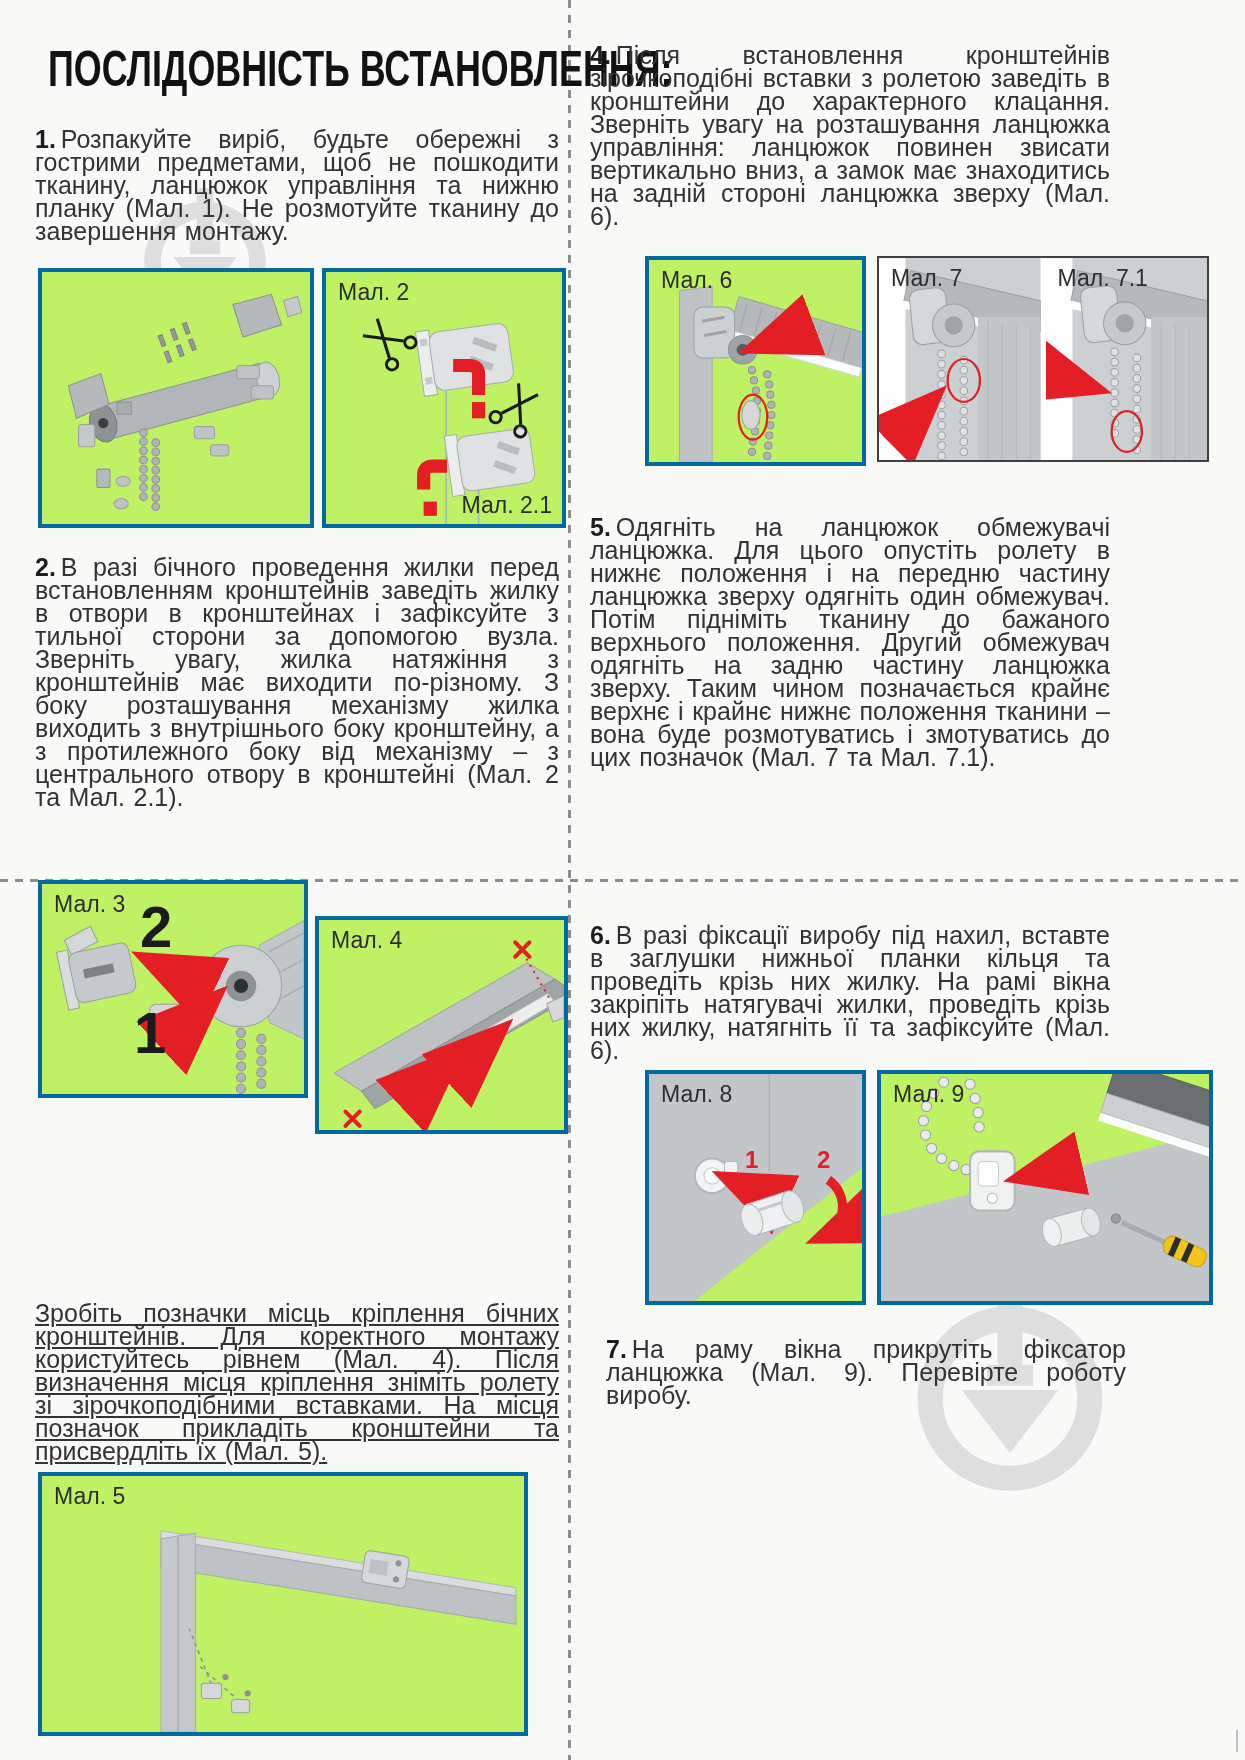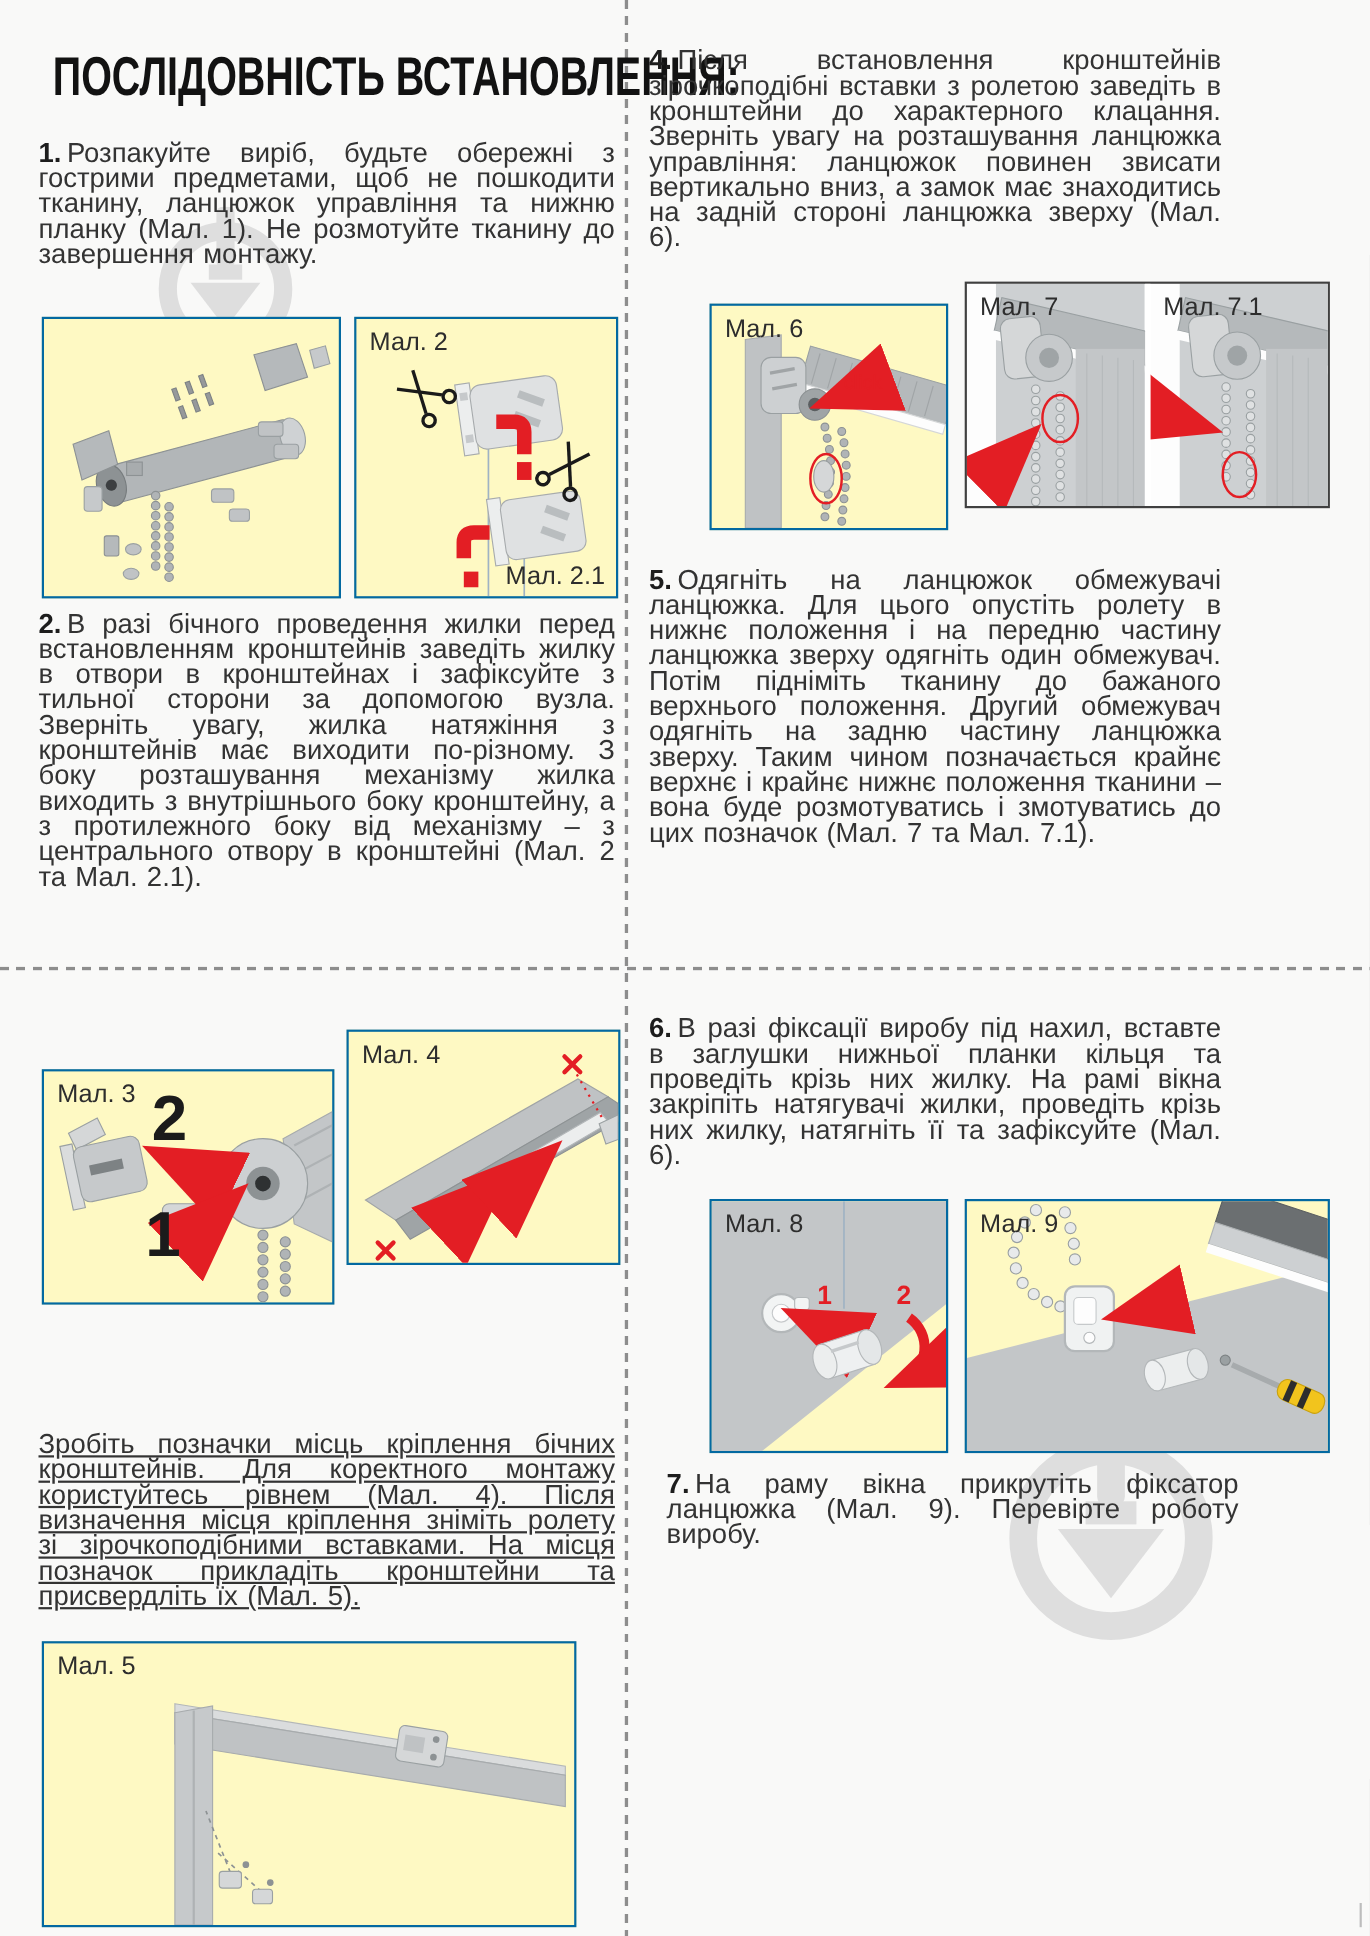--- a/index.html
+++ b/index.html
@@ -12,21 +12,21 @@
   .hdash{position:absolute;left:0;top:879px;width:100%;height:3px;z-index:1;
     background:repeating-linear-gradient(to right,#8d8d8d 0 8px,transparent 8px 15px);}
   .title{
     position:absolute;left:48px;top:40px;margin:0;z-index:2;
     font-size:46px;font-weight:800;color:#121212;white-space:nowrap;
     transform:scale(0.78,1.08);transform-origin:left top;letter-spacing:0px;
   }
   .para{position:absolute;z-index:2;margin:0;font-size:25px;line-height:23px;
     text-align:justify;color:#333;word-spacing:1.5px;}
   .para b{color:#1d1d1d;padding-right:5px;}
-  .figbox{position:absolute;background:#fef9c3;border:2px solid #0369a1;z-index:2;margin-top:20px;}
+  .figbox{position:absolute;background:#bef264;border:4px solid #0369a1;z-index:2;}
   .figbox svg{display:block;width:100%;height:100%;}
   .figlabel{position:absolute;top:7px;left:12px;font-size:23px;color:#2d2d2d;z-index:3;}
   .figlabel.br{top:auto;left:auto;bottom:5px;right:10px;}
   .bignum{position:absolute;font-size:58px;font-weight:800;color:#1b1b1b;line-height:1;z-index:3;}
   .redmark{position:absolute;font-size:24px;font-weight:800;color:#e31e24;line-height:1;z-index:3;}
   .clicktxt{position:absolute;font-size:18px;font-weight:400;color:#e31e24;z-index:3;}
   .watermark{position:absolute;z-index:0;}
   .fig7wrap{position:absolute;background:#fff;border:2px solid #404040;z-index:2;display:flex;}
   .fig7half{position:relative;flex:1;}
   .fig7half svg{display:block;width:100%;height:100%;}
@@ -159,21 +159,21 @@
         <line x1="178" y1="112" x2="200" y2="146"></line>
           <line x1="200" y1="112" x2="178" y2="146"></line>
         <circle cx="175" cy="152" r="5.5"></circle>
           <circle cx="203" cy="152" r="5.5"></circle>
       </g>
       <path d="M96 214 v-14 q0 -9 9 -9 h14" stroke="#e31e24" stroke-width="13" fill="none"></path>
       <rect x="96" y="226" width="13" height="14" fill="#e31e24" transform="rotate(0)"></rect>
     </svg>
   </div>
 
-  <div class="figbox" style="left:38px;top:952px;width:262px;height:210px;">
+  <div class="figbox" style="left:38px;top:880px;width:262px;height:210px;">
     <span class="figlabel">Мал. 3</span>
     <span class="bignum" style="left:98px;top:14px;">2</span>
     <span class="bignum" style="left:92px;top:120px;">1</span>
     <svg viewBox="0 0 258 206" preserveAspectRatio="none">
       <defs>
         <marker id="ah3" markerWidth="10" markerHeight="8" refX="8" refY="4" orient="auto">
           <path d="M0,0 L10,4 L0,8 z" fill="#e31e24"></path>
         </marker>
       </defs>
       <polygon points="214,60 258,36 258,152 224,136" fill="#c3c6c8" stroke="#a7abad"></polygon>

